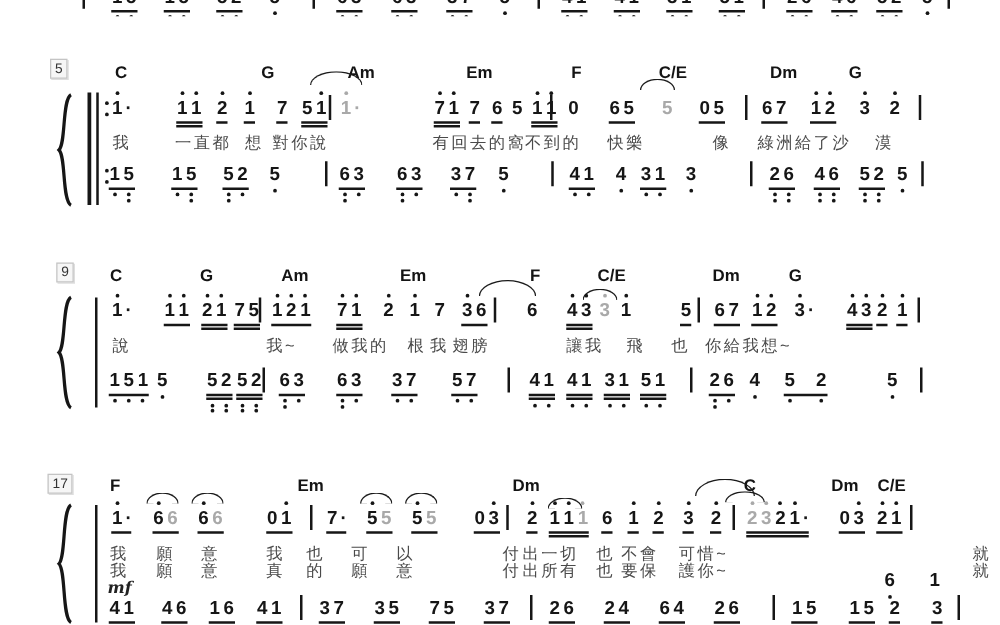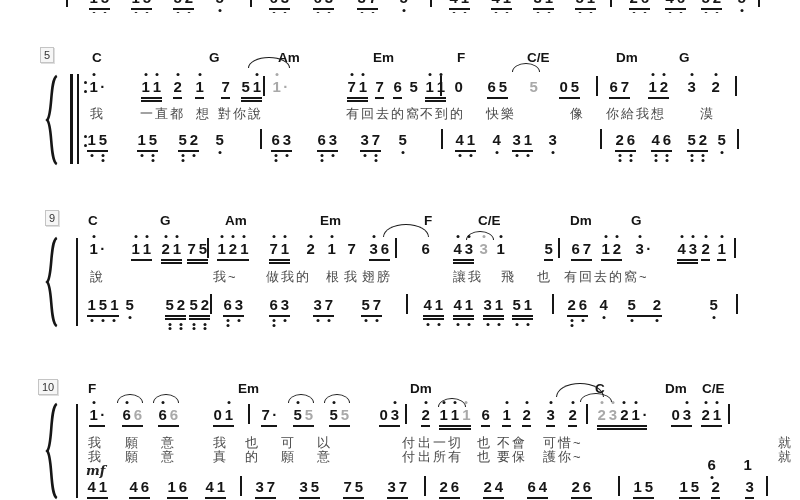--- a/index.html
+++ b/index.html
@@ -107,21 +107,21 @@
     </div>
     <div class="row" style="top: 105px;">
       <span class="lyr" style="left: 90px; position: absolute;">我</span>
       <span class="lyr" style="left: 140px; position: absolute;">一直都</span>
       <span class="lyr" style="left: 196px; position: absolute;">想</span>
       <span class="lyr" style="left: 218px; position: absolute;">對你說</span>
       <span class="lyr" style="left: 346px; position: absolute;">有回去的窩</span>
       <span class="lyr" style="left: 420px; position: absolute;">不到的</span>
       <span class="lyr" style="left: 486px; position: absolute;">快樂</span>
       <span class="lyr" style="left: 570px; position: absolute;">像</span>
-      <span class="lyr" style="left: 606px; position: absolute;">你給我想</span>
+      <span class="lyr" style="left: 606px; position: absolute;">綠洲給了沙</span>
       <span class="lyr" style="left: 700px; position: absolute;">漠</span>
     </div>
     <div class="row" style="top: 131px;">
       <span class="tok" style="left: 86px;"><span class="grp u1"><i class="ul" style="bottom: -3.5px;"></i><span class="note">1<i class="db" style="bottom: -9.4px;"></i></span><span class="note">5<i class="db" style="bottom: -9.4px;"></i><i class="db" style="bottom: -13.6px;"></i></span></span></span>
       <span class="tok" style="left: 136px;"><span class="grp u1"><i class="ul" style="bottom: -3.5px;"></i><span class="note">1<i class="db" style="bottom: -9.4px;"></i></span><span class="note">5<i class="db" style="bottom: -9.4px;"></i><i class="db" style="bottom: -13.6px;"></i></span></span></span>
       <span class="tok" style="left: 177px;"><span class="grp u1"><i class="ul" style="bottom: -3.5px;"></i><span class="note">5<i class="db" style="bottom: -9.4px;"></i><i class="db" style="bottom: -13.6px;"></i></span><span class="note">2<i class="db" style="bottom: -9.4px;"></i></span></span></span>
       <span class="tok" style="left: 214px;"><span class="grp u0"><span class="note">5<i class="db" style="bottom: -6px;"></i></span></span></span>
       <span class="tok" style="left: 260px;"><span class="bar"></span></span>
       <span class="tok" style="left: 270px;"><span class="grp u1"><i class="ul" style="bottom: -3.5px;"></i><span class="note">6<i class="db" style="bottom: -9.4px;"></i><i class="db" style="bottom: -13.6px;"></i></span><span class="note">3<i class="db" style="bottom: -9.4px;"></i></span></span></span>
       <span class="tok" style="left: 316px;"><span class="grp u1"><i class="ul" style="bottom: -3.5px;"></i><span class="note">6<i class="db" style="bottom: -9.4px;"></i><i class="db" style="bottom: -13.6px;"></i></span><span class="note">3<i class="db" style="bottom: -9.4px;"></i></span></span></span>
@@ -184,21 +184,21 @@
     <div class="row" style="top: 268px;">
       <span class="lyr" style="left: 90px; position: absolute;">說</span>
       <span class="lyr" style="left: 213px; position: absolute;">我~</span>
       <span class="lyr" style="left: 266px; position: absolute;">做我的</span>
       <span class="lyr" style="left: 326px; position: absolute;">根</span>
       <span class="lyr" style="left: 344px; position: absolute;">我</span>
       <span class="lyr" style="left: 362px; position: absolute;">翅膀</span>
       <span class="lyr" style="left: 453px; position: absolute;">讓我</span>
       <span class="lyr" style="left: 501px; position: absolute;">飛</span>
       <span class="lyr" style="left: 537px; position: absolute;">也</span>
-      <span class="lyr" style="left: 564px; position: absolute;">有回去的窩~</span>
+      <span class="lyr" style="left: 564px; position: absolute;">你給我想~</span>
     </div>
     <div class="row" style="top: 296px;">
       <span class="tok" style="left: 86px;"><span class="grp u1"><i class="ul" style="bottom: -3.5px;"></i><span class="note">1<i class="db" style="bottom: -9.4px;"></i></span><span class="note">5<i class="db" style="bottom: -9.4px;"></i></span><span class="note">1<i class="db" style="bottom: -9.4px;"></i></span></span></span>
       <span class="tok" style="left: 124px;"><span class="grp u0"><span class="note">5<i class="db" style="bottom: -6px;"></i></span></span></span>
       <span class="tok" style="left: 164px;"><span class="grp u2"><i class="ul" style="bottom: -3.5px;"></i><i class="ul" style="bottom: -6.5px;"></i><span class="note">5<i class="db" style="bottom: -12.8px;"></i><i class="db" style="bottom: -17px;"></i></span><span class="note">2<i class="db" style="bottom: -12.8px;"></i><i class="db" style="bottom: -17px;"></i></span></span></span>
       <span class="tok" style="left: 188px;"><span class="grp u2"><i class="ul" style="bottom: -3.5px;"></i><i class="ul" style="bottom: -6.5px;"></i><span class="note">5<i class="db" style="bottom: -12.8px;"></i><i class="db" style="bottom: -17px;"></i></span><span class="note">2<i class="db" style="bottom: -12.8px;"></i><i class="db" style="bottom: -17px;"></i></span></span></span>
       <span class="tok" style="left: 210px;"><span class="bar"></span></span>
       <span class="tok" style="left: 222px;"><span class="grp u1"><i class="ul" style="bottom: -3.5px;"></i><span class="note">6<i class="db" style="bottom: -9.4px;"></i><i class="db" style="bottom: -13.6px;"></i></span><span class="note">3<i class="db" style="bottom: -9.4px;"></i></span></span></span>
       <span class="tok" style="left: 268px;"><span class="grp u1"><i class="ul" style="bottom: -3.5px;"></i><span class="note">6<i class="db" style="bottom: -9.4px;"></i><i class="db" style="bottom: -13.6px;"></i></span><span class="note">3<i class="db" style="bottom: -9.4px;"></i></span></span></span>
       <span class="tok" style="left: 312px;"><span class="grp u1"><i class="ul" style="bottom: -3.5px;"></i><span class="note">3<i class="db" style="bottom: -9.4px;"></i></span><span class="note">7<i class="db" style="bottom: -9.4px;"></i></span></span></span>
@@ -208,21 +208,21 @@
       <span class="tok" style="left: 452px;"><span class="grp u2"><i class="ul" style="bottom: -3.5px;"></i><i class="ul" style="bottom: -6.5px;"></i><span class="note">4<i class="db" style="bottom: -12.8px;"></i></span><span class="note">1<i class="db" style="bottom: -12.8px;"></i></span></span></span>
       <span class="tok" style="left: 482px;"><span class="grp u2"><i class="ul" style="bottom: -3.5px;"></i><i class="ul" style="bottom: -6.5px;"></i><span class="note">3<i class="db" style="bottom: -12.8px;"></i></span><span class="note">1<i class="db" style="bottom: -12.8px;"></i></span></span></span>
       <span class="tok" style="left: 511px;"><span class="grp u2"><i class="ul" style="bottom: -3.5px;"></i><i class="ul" style="bottom: -6.5px;"></i><span class="note">5<i class="db" style="bottom: -12.8px;"></i></span><span class="note">1<i class="db" style="bottom: -12.8px;"></i></span></span></span>
       <span class="tok" style="left: 552px;"><span class="bar"></span></span>
       <span class="tok" style="left: 566px;"><span class="grp u1"><i class="ul" style="bottom: -3.5px;"></i><span class="note">2<i class="db" style="bottom: -9.4px;"></i><i class="db" style="bottom: -13.6px;"></i></span><span class="note">6<i class="db" style="bottom: -9.4px;"></i></span></span></span>
       <span class="tok" style="left: 598px;"><span class="grp u0"><span class="note">4<i class="db" style="bottom: -6px;"></i></span></span></span>
       <span class="tok" style="left: 626px;"><span class="grp u1"><i class="ul" style="bottom: -3.5px;"></i><span class="note">5<i class="db" style="bottom: -9.4px;"></i></span><span class="gap"></span><span class="note">2<i class="db" style="bottom: -9.4px;"></i></span></span></span>
       <span class="tok" style="left: 708px;"><span class="grp u0"><span class="note">5<i class="db" style="bottom: -6px;"></i></span></span></span>
       <span class="tok" style="left: 736px;"><span class="bar"></span></span>
     </div>
-    <div class="mnum" style="left: 38px; top: 379px;">10</div>
+    <div class="mnum" style="left: 38px; top: 379px;">17</div>
     <div class="chord" style="left: 88px; top: 381px;">F</div>
     <div class="chord" style="left: 238px; top: 381px;">Em</div>
     <div class="chord" style="left: 410px; top: 381px;">Dm</div>
     <div class="chord" style="left: 595px; top: 381px;">C</div>
     <div class="chord" style="left: 665px; top: 381px;">Dm</div>
     <div class="chord" style="left: 702px; top: 381px;">C/E</div>
     <div class="arc" style="left: 117px; top: 394px; width: 24px; height: 8px;"></div>
     <div class="arc" style="left: 153px; top: 394px; width: 24px; height: 8px;"></div>
     <div class="arc" style="left: 288px; top: 394px; width: 24px; height: 8px;"></div>
     <div class="arc" style="left: 324px; top: 394px; width: 24px; height: 8px;"></div>

